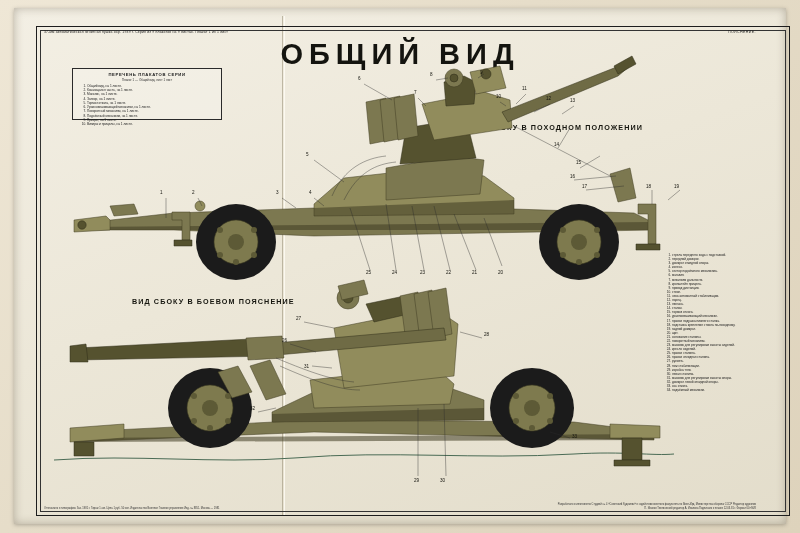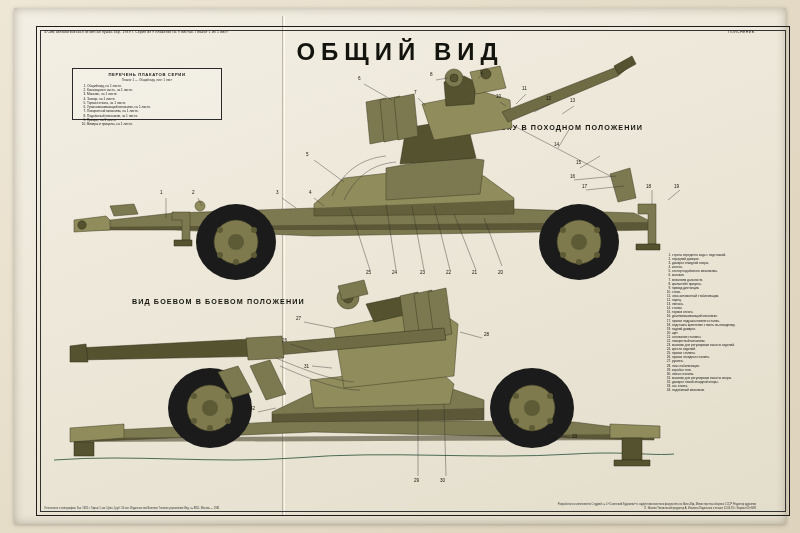--- a/index.html
+++ b/index.html
@@ -36,21 +36,21 @@
     position:absolute;left:30px;top:22px;width:330px;
     font-size:3.4px;color:#222;letter-spacing:.2px;line-height:1.3;
   }
   .hdr-right{
     position:absolute;right:30px;top:22px;text-align:right;
     font-size:3.6px;color:#222;letter-spacing:.4px;
   }
   .title{
     position:absolute;left:0;right:0;top:30px;text-align:center;
     font-family:"Liberation Sans", sans-serif;
-    font-size:24px;font-weight:bold;letter-spacing:6px;color:#14140f;
+    font-size:29px;font-weight:bold;letter-spacing:6px;color:#14140f;
   }
   
   .legend-box{
     position:absolute;left:58px;top:60px;width:150px;height:52px;
     border:0.8px solid #2a2a2a;background:rgba(255,255,255,.18);
     padding:3px 5px;box-sizing:border-box;
   }
   .legend-box .lt{
     font-size:4.2px;font-weight:bold;text-align:center;letter-spacing:.6px;
     color:#1a1a1a;margin-bottom:1px;
@@ -121,21 +121,21 @@
         <li>Тормоз отката, на 1 листе.</li>
         <li>Уравновешивающий механизм, на 1 листе.</li>
         <li>Поворотный механизм, на 1 листе.</li>
         <li>Подъёмный механизм, на 1 листе.</li>
         <li>Прицел, на 1 листе.</li>
         <li>Визиры и прицелы, на 1 листе.</li>
       </ol>
     </div>
 
     <div class="sublabel sl1">ВИД СБОКУ В ПОХОДНОМ ПОЛОЖЕНИИ</div>
-    <div class="sublabel sl2">ВИД БОЕВОМ В БОЕВОМ ПОЛОЖЕНИИ</div>
+    <div class="sublabel sl2">ВИД СБОКУ В БОЕВОМ ПОЯСНЕНИЕ</div>
 
     <div class="index">
       <ol>
         <li>стрела переднего хода с подставкой.</li>
         <li>передний домкрат.</li>
         <li>домкрат откидной опоры.</li>
         <li>колесо.</li>
         <li>сектор подъёмного механизма.</li>
         <li>магазин.</li>
         <li>механизм дальности.</li>

